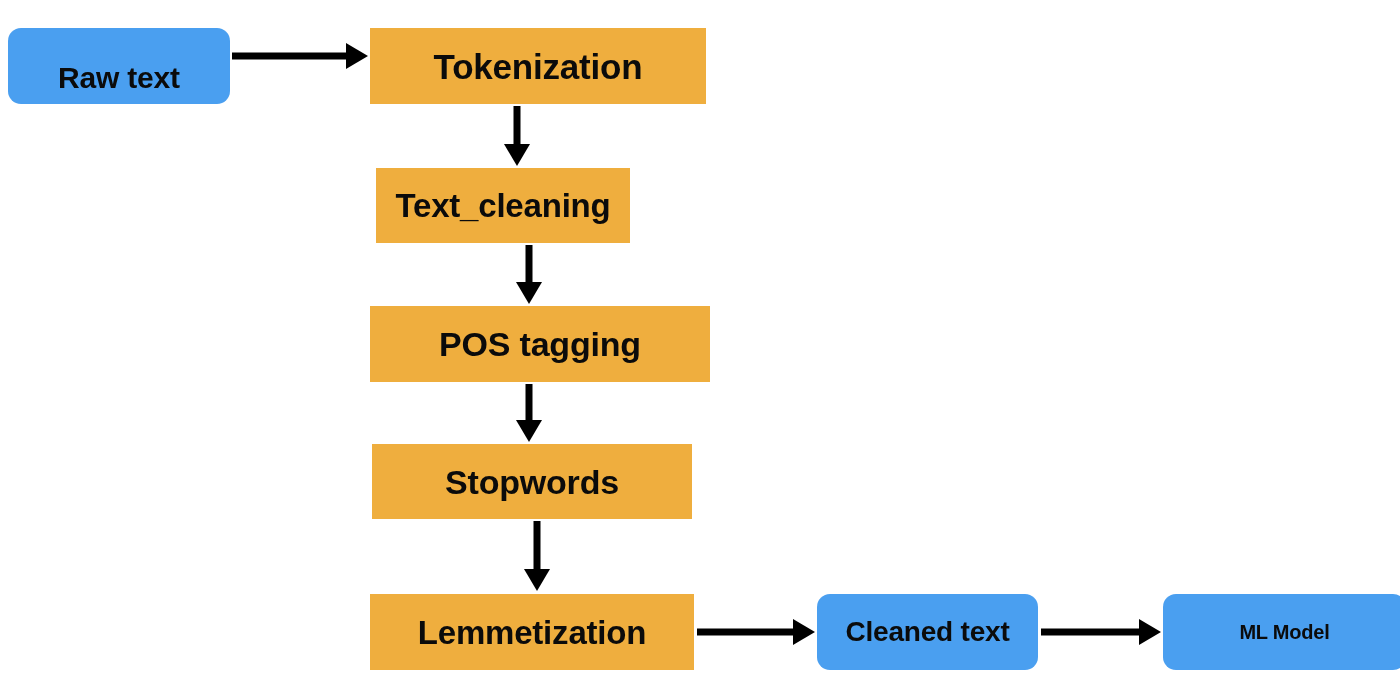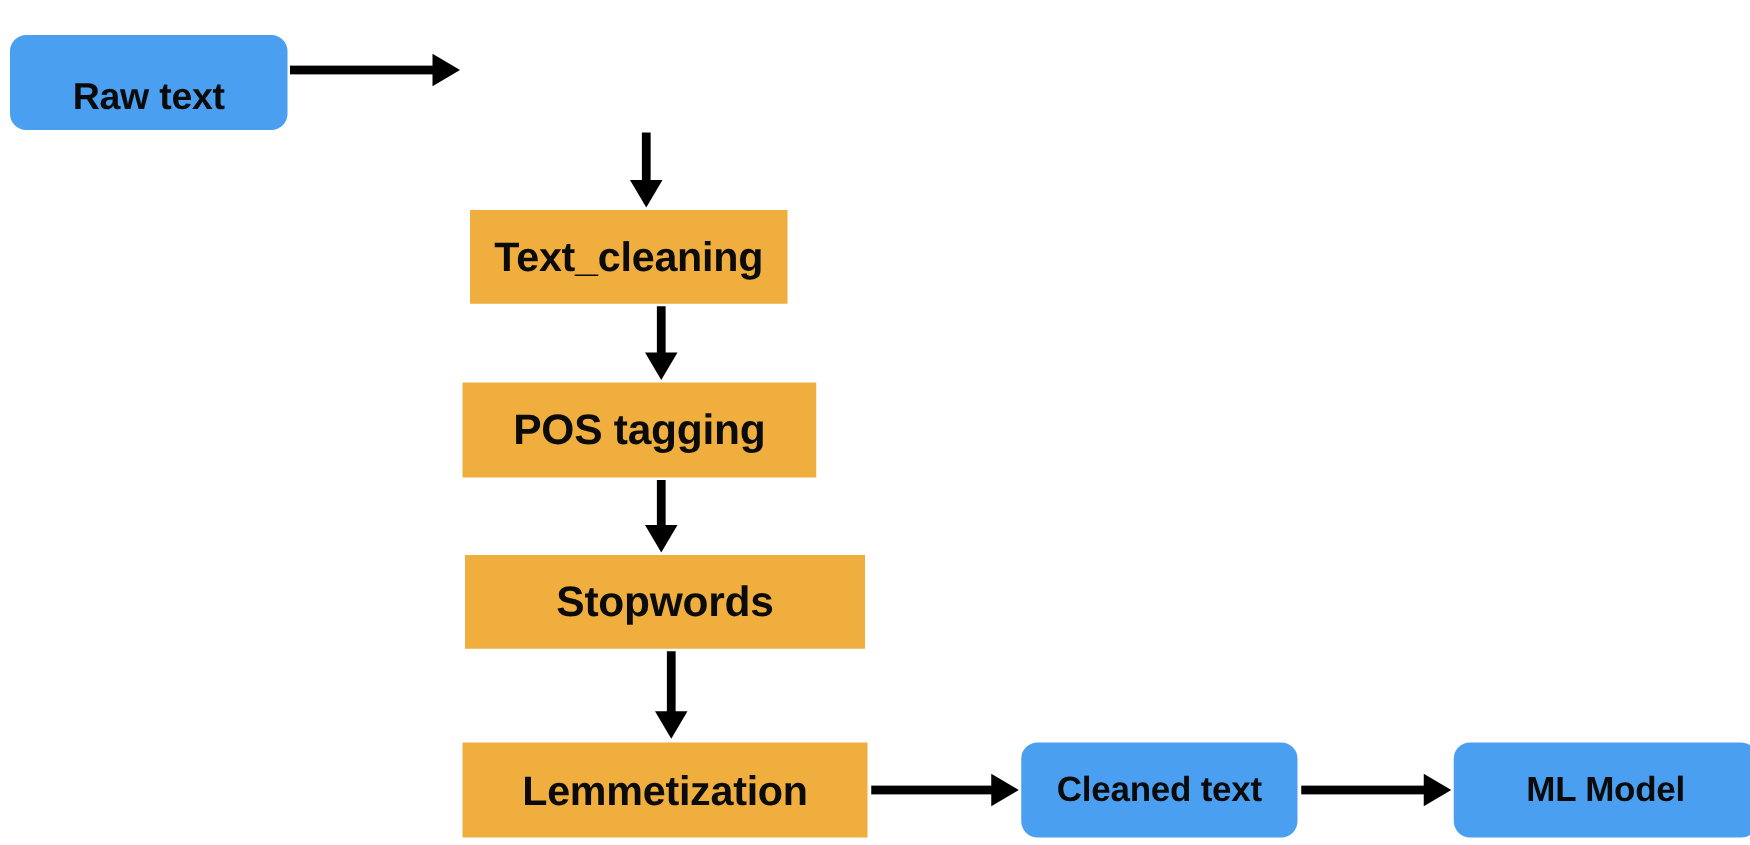--- a/index.html
+++ b/index.html
@@ -87,31 +87,34 @@
     </div>
     <div class="edge" style="left: 1041px; top: 619px; width: 120px; height: 26px;">
       <svg width="120" height="26" viewBox="0 0 120 26">
         <rect x="0" y="9.5" width="99" height="7" fill="#000000"></rect>
         <polygon points="98,0 120,13 98,26" fill="#000000"></polygon>
       </svg>
     </div>
     <div class="node terminal" style="left: 8px; top: 28px; width: 222px; height: 76px; background: rgb(74, 159, 240); color: rgb(11, 11, 11);">
       <span style="font-size: 30px; margin-top: 24px;">Raw text</span>
     </div>
+    <div class="node process" style="left: 370px; top: 28px; width: 336px; height: 76px; background: rgb(239, 174, 62); color: rgb(11, 11, 11);">
+      <span style="font-size: 35px;">Tokenization</span>
+    </div>
     <div class="node process" style="left: 376px; top: 168px; width: 254px; height: 75px; background: rgb(239, 174, 62); color: rgb(11, 11, 11);">
       <span style="font-size: 33px;">Text_cleaning</span>
     </div>
-    <div class="node process" style="left: 370px; top: 306px; width: 283px; height: 76px; background: rgb(239, 174, 62); color: rgb(11, 11, 11);">
+    <div class="node process" style="left: 370px; top: 306px; width: 340px; height: 76px; background: rgb(239, 174, 62); color: rgb(11, 11, 11);">
       <span style="font-size: 34px;">POS tagging</span>
     </div>
     <div class="node process" style="left: 372px; top: 444px; width: 320px; height: 75px; background: rgb(239, 174, 62); color: rgb(11, 11, 11); align-items: center;">
       <span style="font-size: 34px;">Stopwords</span>
     </div>
     <div class="node process" style="left: 370px; top: 594px; width: 324px; height: 76px; background: rgb(239, 174, 62); color: rgb(11, 11, 11);">
       <span style="font-size: 33px;">Lemmetization</span>
     </div>
     <div class="node terminal" style="left: 817px; top: 594px; width: 221px; height: 76px; background: rgb(74, 159, 240); color: rgb(11, 11, 11);">
       <span style="font-size: 28px;">Cleaned text</span>
     </div>
     <div class="node terminal" style="left: 1163px; top: 594px; width: 243px; height: 76px; background: rgb(74, 159, 240); color: rgb(11, 11, 11);">
-      <span style="font-size: 28px;">ML Model</span>
+      <span style="font-size: 20px;">ML Model</span>
     </div>
   </div>
 
 </body></html>

